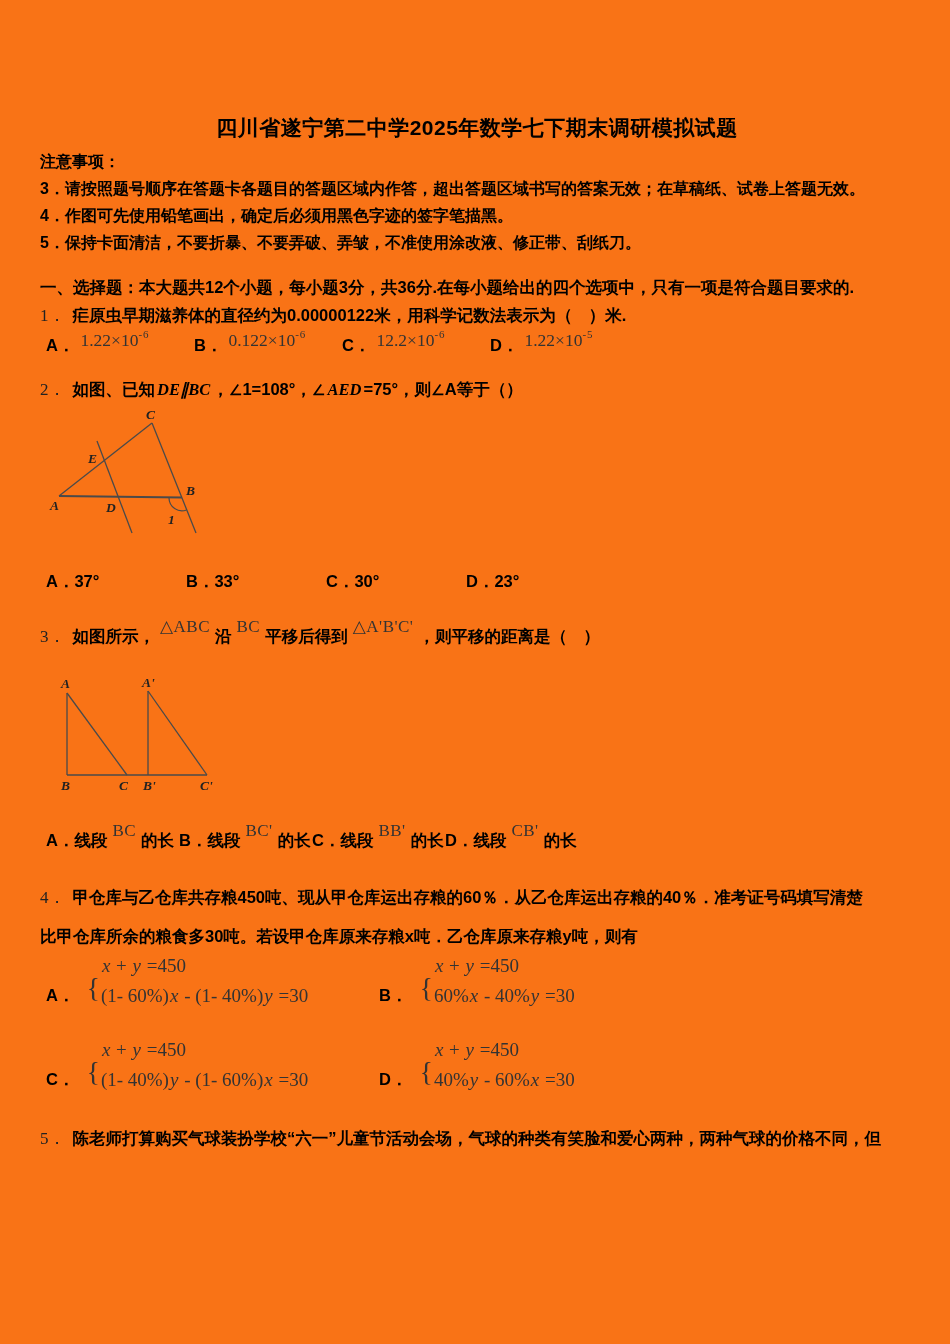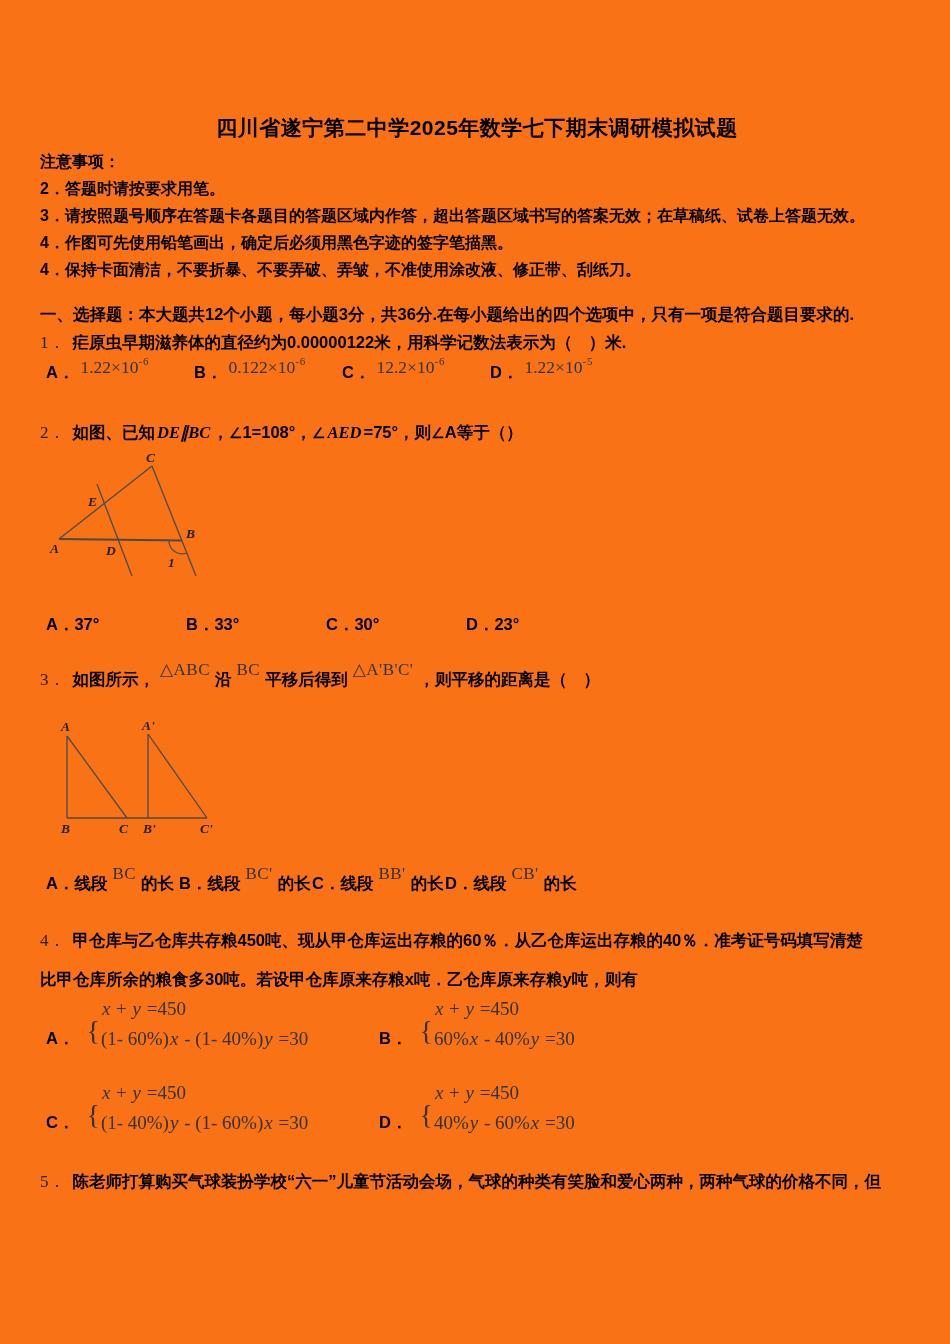--- a/index.html
+++ b/index.html
@@ -12,21 +12,21 @@
   .notice-heading{margin-top:5px;font-size:16px;font-weight:700;line-height:27px;}
   .notice-item{font-size:16px;font-weight:700;line-height:27px;}
   .section-heading{margin-top:18px;font-size:16.5px;font-weight:700;line-height:27px;}
   .stem{font-size:16.5px;font-weight:700;line-height:27px;}
   .qnum{font-family:"Liberation Serif",serif;font-weight:400;font-size:17px;color:#222;padding-right:7px;}
   .q1-stem{margin-top:1px;}
   .q1-opts{margin-top:5px;height:34px;display:flex;padding-left:6px;}
   .q1-opt{width:148px;font-size:16.5px;font-weight:700;}
   .sci{font-family:"Liberation Serif",serif;font-weight:400;color:#333;font-size:17.5px;position:relative;top:-5px;padding-left:6px;}
   .sci sup{font-size:11px;letter-spacing:1px;position:relative;top:-1px;}
-  .q2-stem{margin-top:24px;}
+  .q2-stem{margin-top:8px;}
   .bi-math{font-family:"Liberation Serif",serif;font-style:italic;font-weight:700;color:#000;padding:0 2px;}
   .fig{margin-top:3px;}
   .fig svg{display:block;}
   .fig-label{font-family:"Liberation Serif",serif;font-style:italic;font-weight:700;font-size:13.5px;fill:#222;}
   .q2-opts{margin-top:27px;height:27px;display:flex;padding-left:6px;}
   .q2-opt{width:140px;font-size:16.5px;font-weight:700;}
   .q3-stem{margin-top:13px;padding-top:12px;}
   .raised{font-family:"Liberation Serif",serif;font-weight:400;color:#333;font-size:17px;position:relative;top:-10px;padding:0 5px;letter-spacing:0.5px;}
   .fig2{margin-top:23px;margin-left:15px;}
   .q3-opts{margin-top:14px;padding-top:13px;display:flex;padding-left:6px;align-items:center;}
@@ -46,24 +46,23 @@
 </style>
 </head>
 <body>
 
 <div class="page">
 
   <div class="title">四川省遂宁第二中学2025年数学七下期末调研模拟试题</div>
 
   <div>
     <div class="notice-heading">注意事项：</div>
-    <div class="notice-item">2．答题时请按要求用笔。</div>
     <div class="notice-item">3．请按照题号顺序在答题卡各题目的答题区域内作答，超出答题区域书写的答案无效；在草稿纸、试卷上答题无效。</div>
     <div class="notice-item">4．作图可先使用铅笔画出，确定后必须用黑色字迹的签字笔描黑。</div>
-    <div class="notice-item">4．保持卡面清洁，不要折暴、不要弄破、弄皱，不准使用涂改液、修正带、刮纸刀。</div>
+    <div class="notice-item">5．保持卡面清洁，不要折暴、不要弄破、弄皱，不准使用涂改液、修正带、刮纸刀。</div>
   </div>
 
   <div class="section-heading">一、选择题：本大题共12个小题，每小题3分，共36分.在每小题给出的四个选项中，只有一项是符合题目要求的.</div>
 
   <div>
     <div class="stem q1-stem">
       <span class="qnum">1．</span><span>疟原虫早期滋养体的直径约为0.00000122米，用科学记数法表示为（　）米.</span>
     </div>
     <div class="q1-opts">
       <div class="q1-opt"><span class="opt-letter-inline">A．</span><span class="sci"><span>1.22×10</span><sup>-6</sup></span></div>

